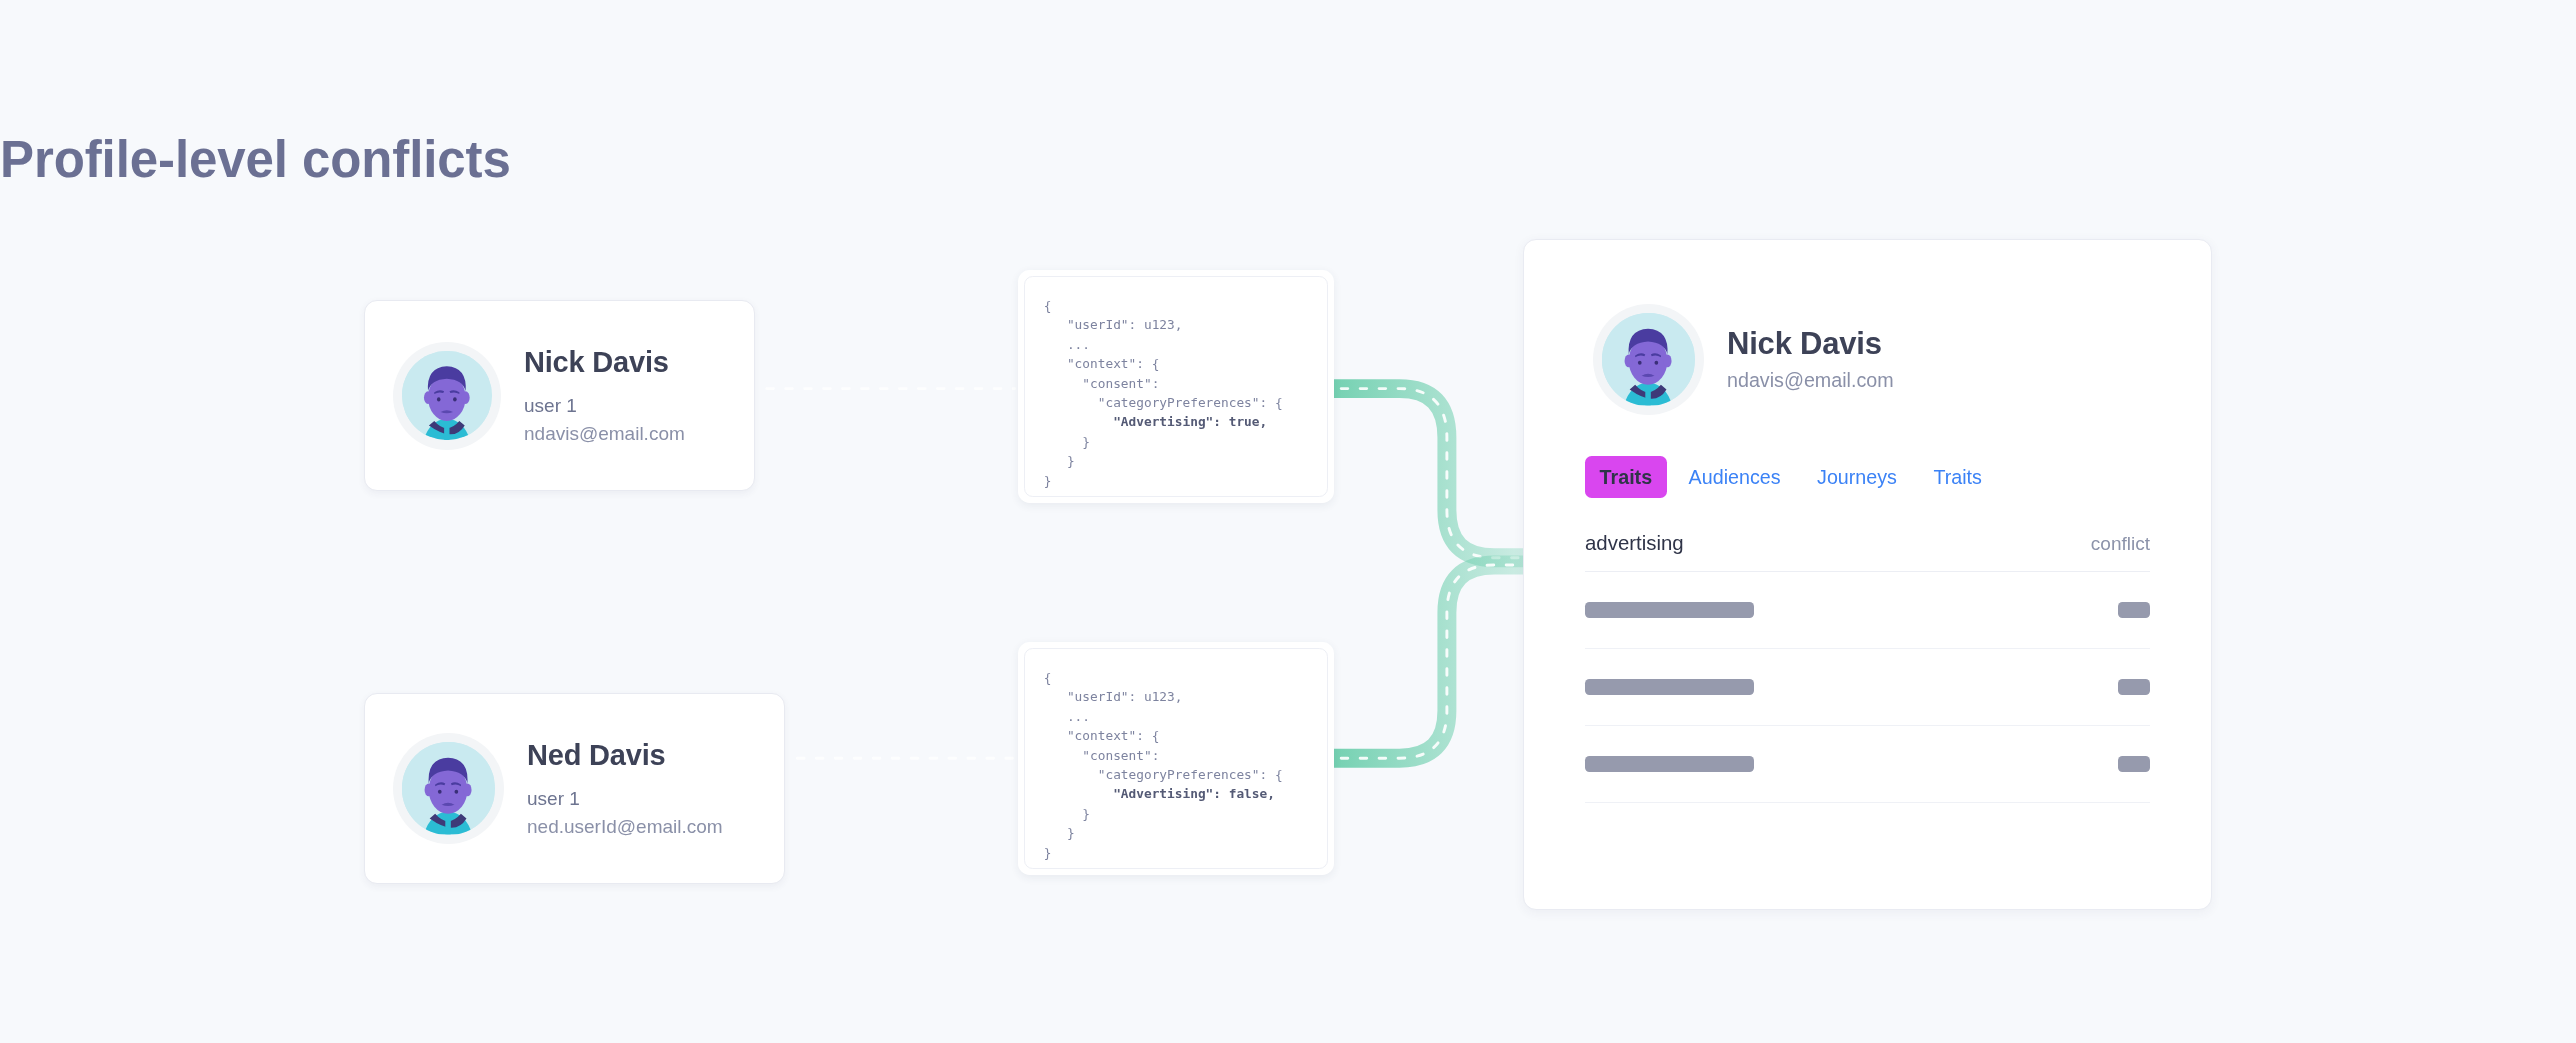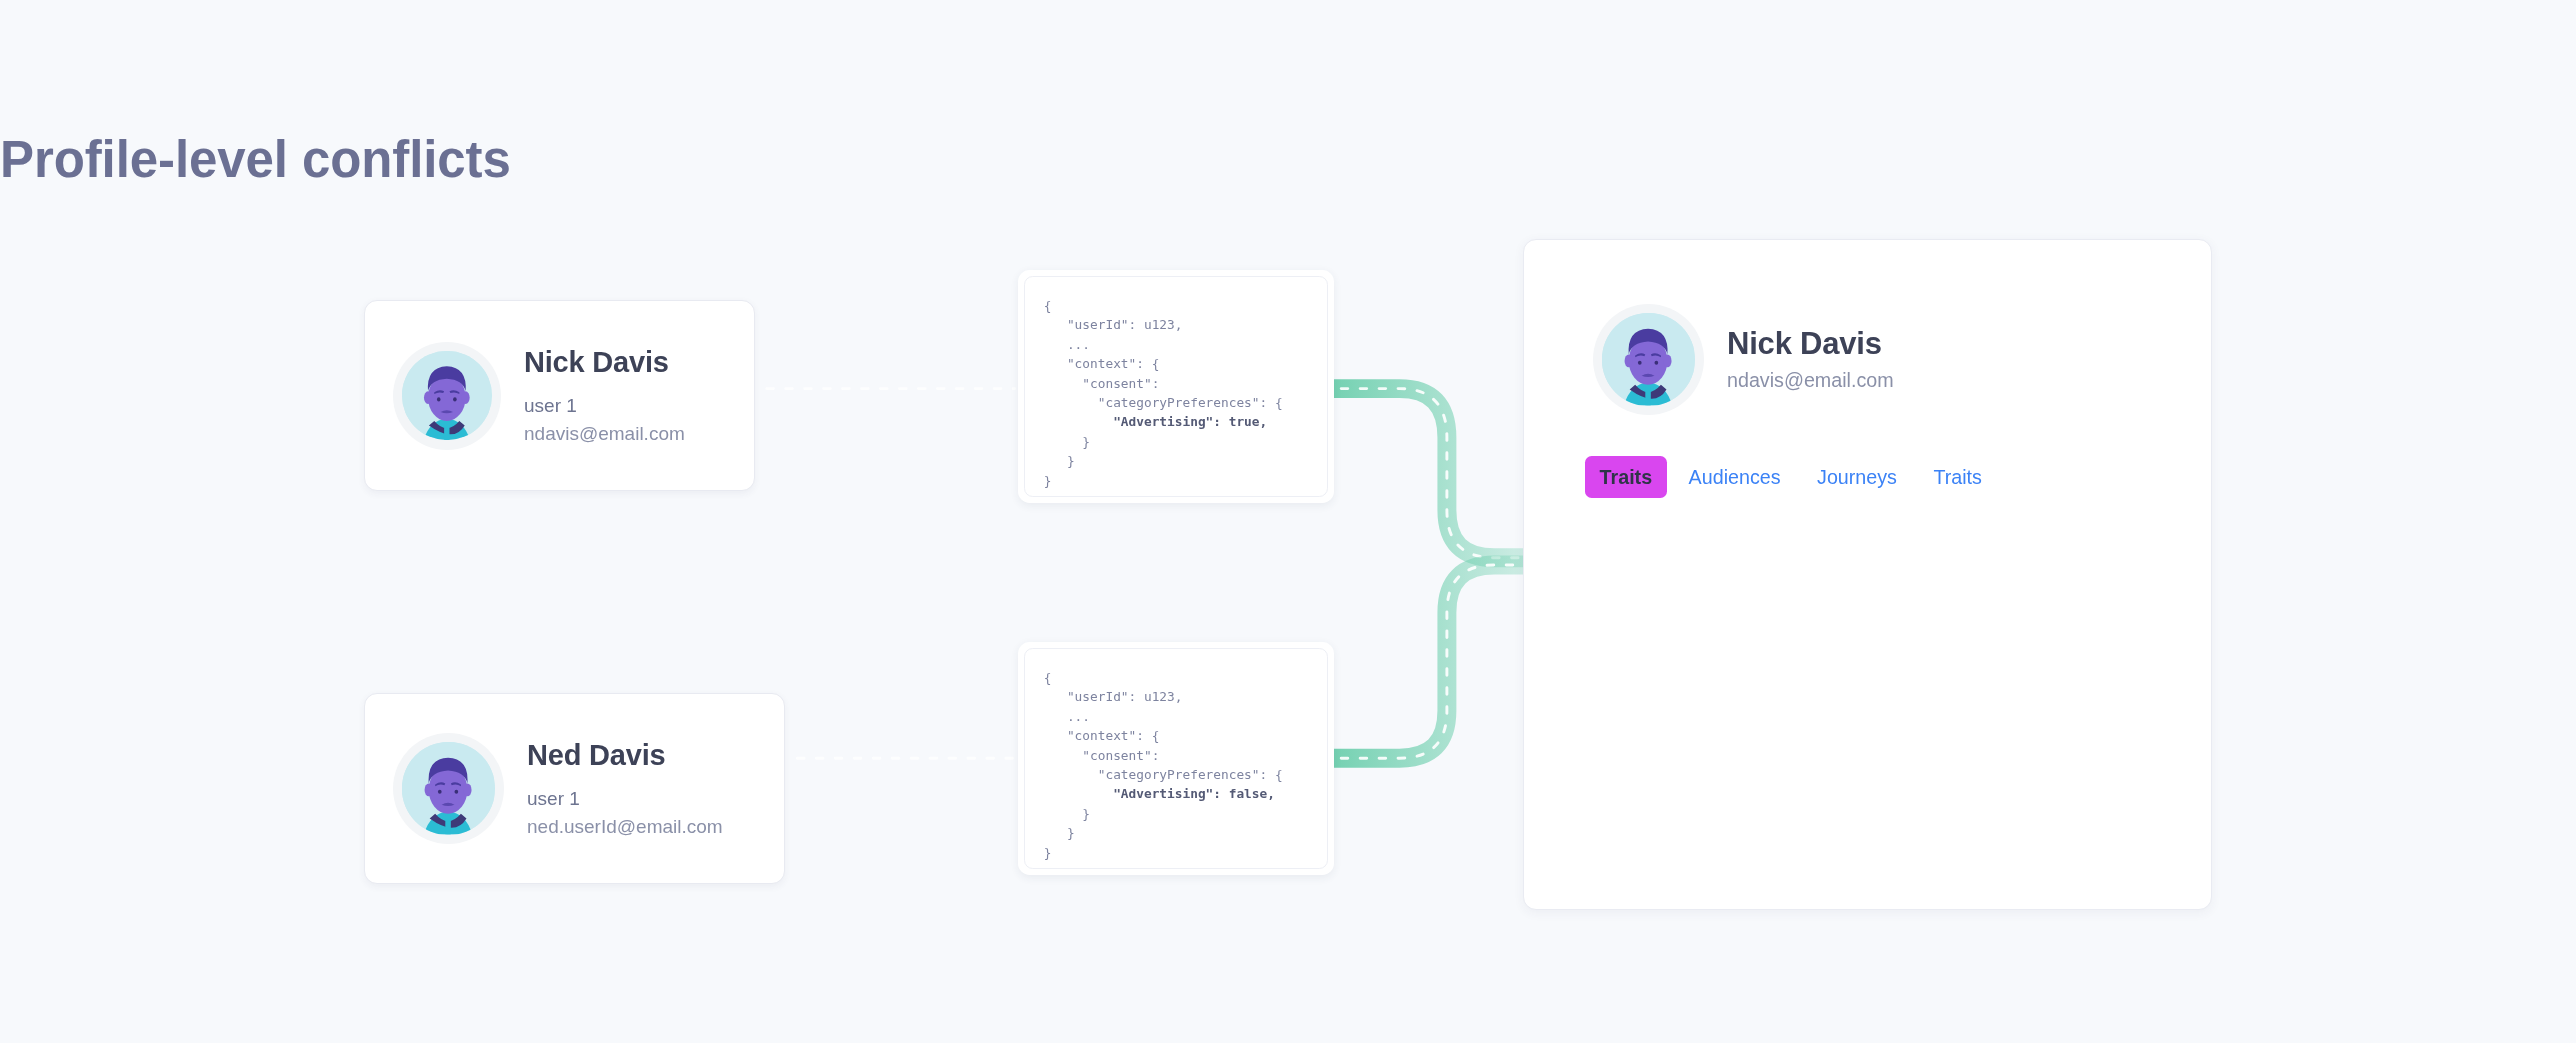--- a/index.html
+++ b/index.html
@@ -385,14 +385,33 @@
     </div>
   </div>
 
   <div class="tabs">
     <div class="tab active">Traits</div>
     <div class="tab">Audiences</div>
     <div class="tab">Journeys</div>
     <div class="tab">Traits</div>
   </div>
 
+  <div class="trait-table">
+    <div class="trait-head">
+      <div class="trait-key">advertising</div>
+      <div class="trait-status">conflict</div>
+    </div>
+
+    <div class="skeleton-row">
+      <div class="sk-bar sk-bar-long"></div>
+      <div class="sk-bar sk-bar-pill"></div>
+    </div>
+    <div class="skeleton-row">
+      <div class="sk-bar sk-bar-long"></div>
+      <div class="sk-bar sk-bar-pill"></div>
+    </div>
+    <div class="skeleton-row">
+      <div class="sk-bar sk-bar-long"></div>
+      <div class="sk-bar sk-bar-pill"></div>
+    </div>
+  </div>
 </div>
 
 
 </body></html>

